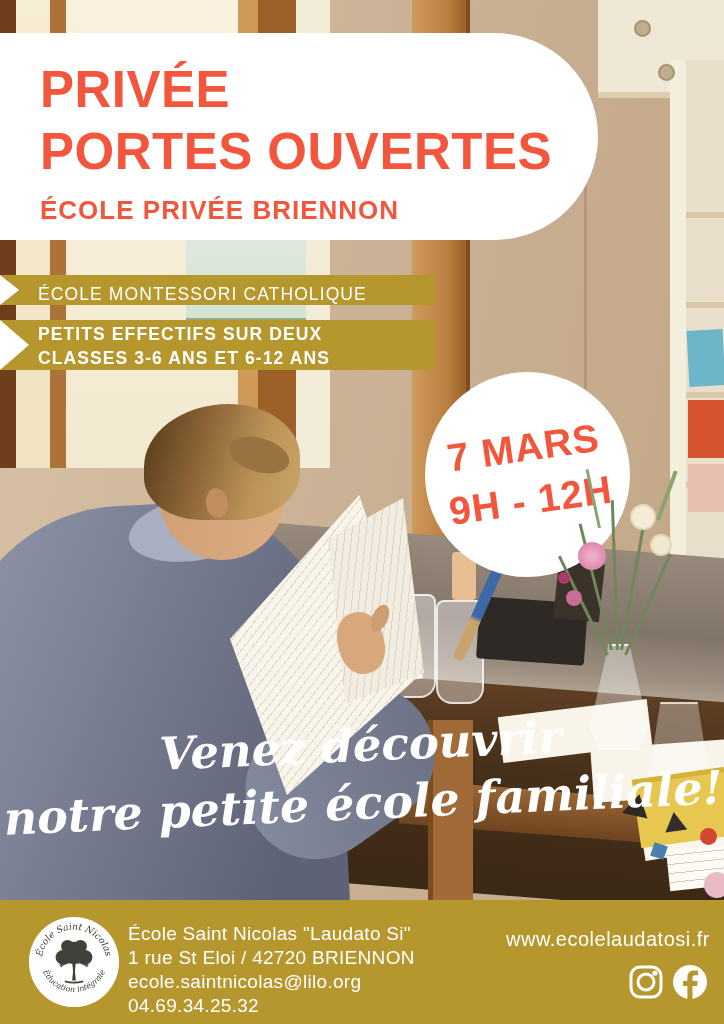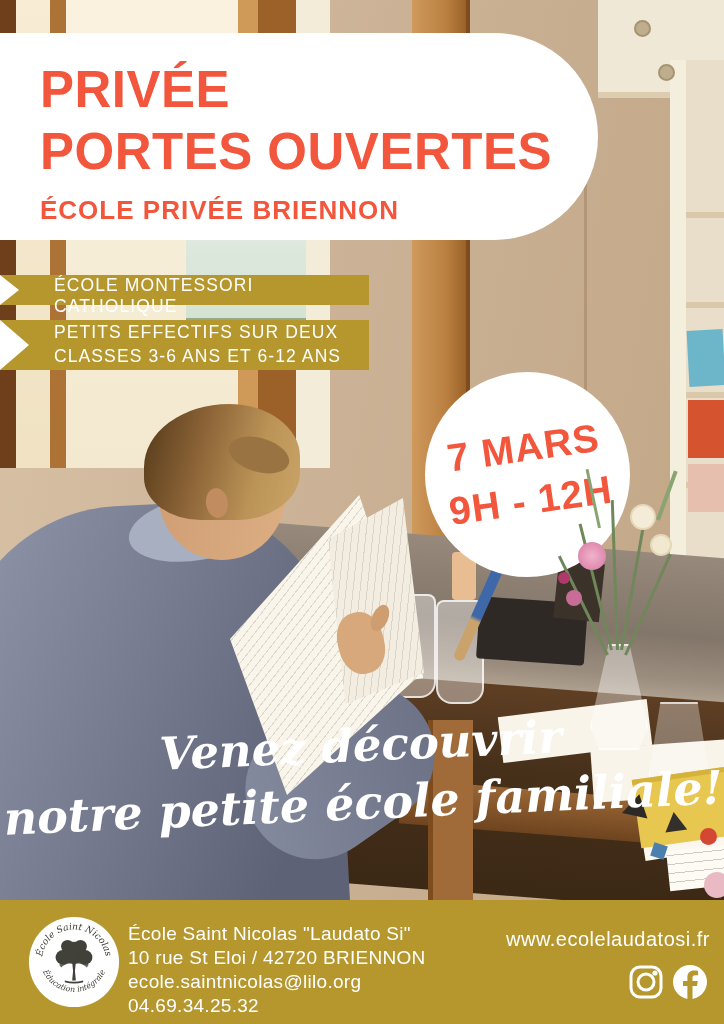--- a/index.html
+++ b/index.html
@@ -113,29 +113,29 @@
   .page-right{left:328px;top:498px;width:96px;height:206px;z-index:6;
     clip-path:polygon(0% 20%,78% 0%,100% 85%,18% 100%);
     background:#f2ede0;background-image:repeating-linear-gradient(96deg,transparent 0 6px,rgba(125,115,100,.2) 6px 7px);}
 
   
   .banner{left:0;top:33px;width:598px;height:207px;background:#fff;border-radius:0 108px 108px 0;
     box-sizing:border-box;padding:26px 0 0 40px;z-index:10;}
   .title{color:var(--red);font-size:51px;font-weight:800;letter-spacing:.5px;line-height:62px;margin:0;}
   .subtitle{color:var(--red);font-size:26px;font-weight:700;letter-spacing:1px;margin-top:12px;}
 
-  .badge{left:0;width:369px;background:var(--olive);color:#fff;box-sizing:border-box;
-    display:flex;align-items:flex-start;padding-left:54px;z-index:11;
+  .badge{left:0;width:435px;background:var(--olive);color:#fff;box-sizing:border-box;
+    display:flex;align-items:flex-end;padding-left:38px;z-index:11;
     font-size:17.5px;letter-spacing:1.1px;font-weight:500;}
   .badge .notch{position:absolute;left:0;top:0;width:0;height:0;}
   .badge1{top:275px;height:30px;}
   .badge1 .notch{border-top:15px solid transparent;border-bottom:15px solid transparent;border-left:19px solid #fff;}
   .badge2{top:320px;height:50px;line-height:24px;}
   .badge2 .notch{border-top:25px solid transparent;border-bottom:25px solid transparent;border-left:29px solid #fff;}
-  .badge2 span{display:block;max-width:312px;}
+  .badge2 span{display:block;max-width:312px;font-weight:bold;}
   .badge3{top:385px;height:30px;}
   .badge3 .notch{border-top:15px solid transparent;border-bottom:15px solid transparent;border-left:19px solid #fff;}
 
   .date-circle{left:425px;top:372px;width:205px;height:205px;border-radius:50%;background:#fff;z-index:6;
     display:flex;align-items:center;justify-content:center;}
   .date-inner{transform:rotate(-8deg);text-align:center;color:var(--red);font-weight:800;letter-spacing:1px;}
   .date-l1{font-size:39px;} .date-l2{font-size:39px;margin-top:9px;}
 
   .tagline{left:0;top:718px;width:724px;text-align:center;color:#fff;z-index:12;
     font-family:"DejaVu Serif",serif;font-style:italic;font-weight:600;transform:rotate(-2.5deg);}
@@ -289,21 +289,21 @@
         <circle cx="62" cy="45" r="8"></circle>
         <circle cx="43" cy="33" r="7"></circle>
         <circle cx="57" cy="33" r="7"></circle>
         <path d="M40 70 q10 3 20 0 l0 2 q-10 3 -20 0 z"></path>
       </g>
     </svg>
   </div>
 
   <div class="abs contact">
     <div>École Saint Nicolas "Laudato Si"</div>
-    <div>10 rue St Eloi / 42720 BRIENNON</div>
+    <div>1 rue St Eloi / 42720 BRIENNON</div>
     <div>ecole.saintnicolas@lilo.org</div>
     <div>04.69.34.25.32</div>
   </div>
 
   <div class="abs website">www.ecolelaudatosi.fr</div>
 
   <div class="abs socials">
     <svg width="40" height="40" viewBox="0 0 40 40">
       <rect x="5" y="5" width="30" height="30" rx="9" fill="none" stroke="#fff" stroke-width="3"></rect>
       <circle cx="20" cy="20" r="8" fill="none" stroke="#fff" stroke-width="3"></circle>

